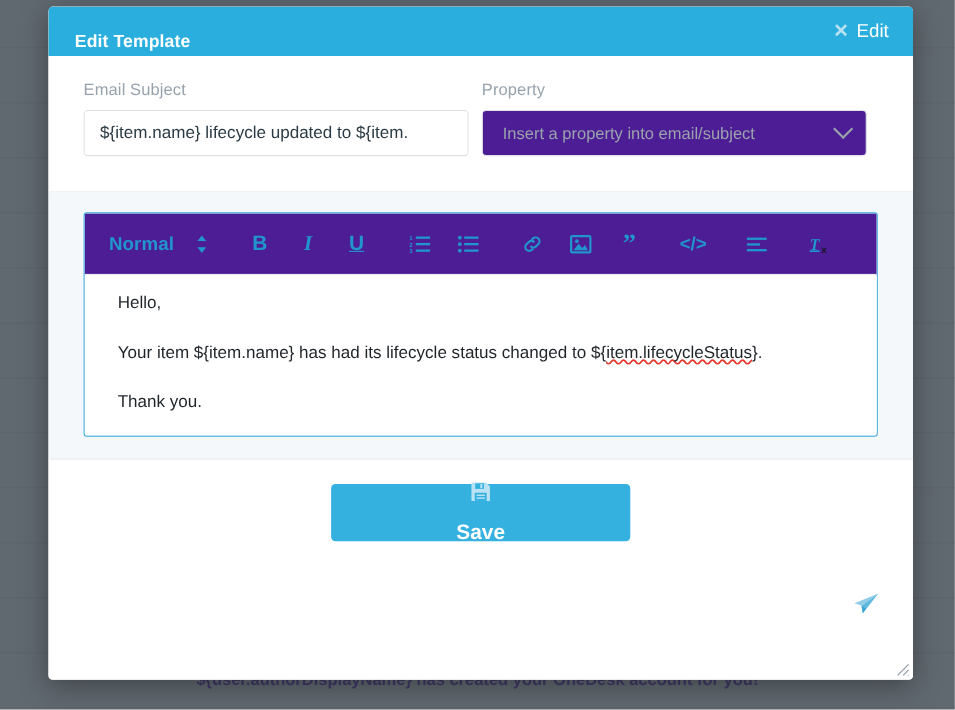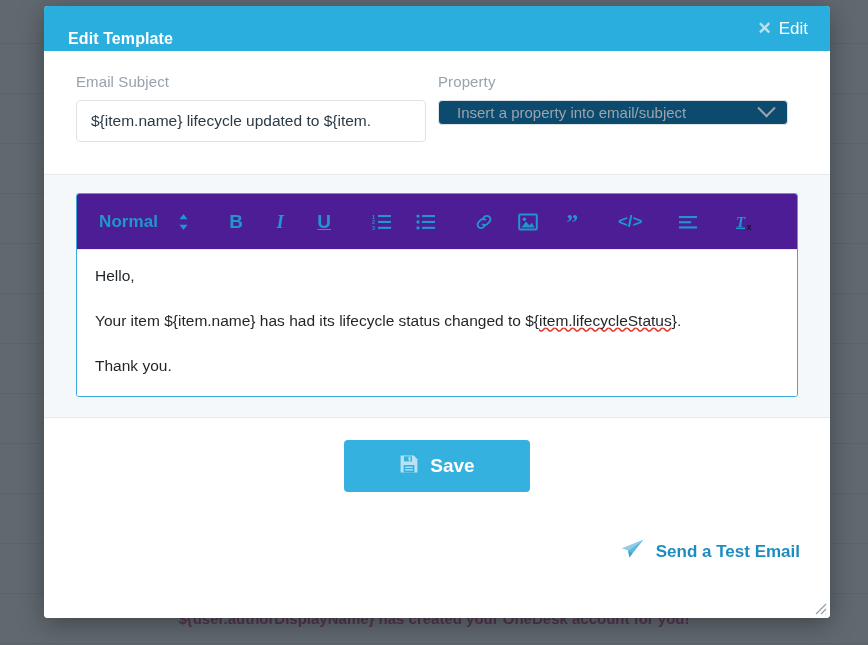--- a/index.html
+++ b/index.html
@@ -19,21 +19,21 @@
     position: absolute; left: 0; top: -6px;
     width: 868px;
   }
   .bg-row {
     height: 50px;
     line-height: 50px;
     padding-left: 0px;
     border-bottom: 1px solid #e2e6e9;
     font-size: 15px;
     font-weight: 700;
-    color: #be185d;
+    color: #6d28d9;
     white-space: nowrap;
     overflow: hidden;
     text-align: center;
   }
   .bg-row.plain { font-weight: 600; }
   #scrim {
     position: absolute; inset: 0;
     background: rgba(52,63,72,0.78);
   }
 
@@ -112,24 +112,24 @@
     align-items: center;
     padding: 0 14px;
     font-size: 15.5px;
     font-weight: 400;
     color: #2b3a44;
     white-space: nowrap;
     overflow: hidden;
     cursor: text;
   }
   .field-select {
-    height: 25px;
+    height: 42px;
     border: 1px solid #dfe3e6;
     border-radius: 4px;
-    background: #0c4a6e;
+    background: #4c1d95;
     display: flex;
     align-items: center;
     justify-content: space-between;
     padding: 0 14px 0 18px;
     font-size: 15px;
     color: #9aa4ad;
     cursor: pointer;
   }
   .chev {
     width: 13px; height: 13px;
@@ -195,49 +195,50 @@
   #editor-body {
     flex: 1 1 auto;
     background: #ffffff;
     padding: 16px 18px;
     font-size: 15.5px;
     color: #1f2429;
     line-height: 1.35;
     overflow: hidden;
     cursor: text;
   }
-  #editor-body p { margin: 0 0 24px 0; }
+  #editor-body p { margin: 0 0 24px 12px; }
   #editor-body p:last-child { margin-bottom: 0; }
   .spellerr {
     text-decoration: underline wavy #e8352c;
     text-decoration-skip-ink: none;
   }
 
   
   #save-section {
     flex: 0 0 96px;
     background: #ffffff;
     display: flex;
     align-items: center;
     justify-content: center;
   }
   #save-btn {
-    width: 186px; height: 52px;
+    width: 272px; height: 52px;
     background: #35b1e0;
     border: none;
     border-radius: 4px;
     color: #ffffff;
     font-size: 19px;
     font-weight: 700;
     display: flex;
     align-items: center;
     justify-content: center;
     gap: 11px;
     cursor: pointer;
     font-family: "Liberation Sans", sans-serif;
+    flex-direction: column;
   }
   #save-icon { display: block; }
 
   
   #footer-section {
     flex: 1 1 auto;
     background: #ffffff;
     position: relative;
     display: flex;
     align-items: flex-start;
@@ -421,21 +422,20 @@
 
   <div id="footer-section">
     <div id="test-email">
       <span>
         <svg width="25" height="22" viewBox="0 0 25 22" aria-hidden="true">
           <path d="M23.5 1.5 L1.8 10.3 L8.2 12.6 Z" fill="#8fcde8"></path>
           <path d="M23.5 1.5 L8.2 12.6 L9.4 19.6 Z" fill="#5fb8dd"></path>
           <path d="M8.2 12.6 L9.4 19.6 L12.3 15.4 Z" fill="#3ba4d2"></path>
         </svg>
       </span>
-      <span>Send a Test Email</span>
     </div>
     <div id="resize-handle">
       <svg width="16" height="16" viewBox="0 0 16 16" stroke="#96a0a8" stroke-width="1.2" aria-hidden="true">
         <line x1="15" y1="5" x2="5" y2="15"></line>
         <line x1="15" y1="10" x2="10" y2="15"></line>
         <line x1="15" y1="15" x2="14.6" y2="15.4"></line>
       </svg>
     </div>
   </div>
 

